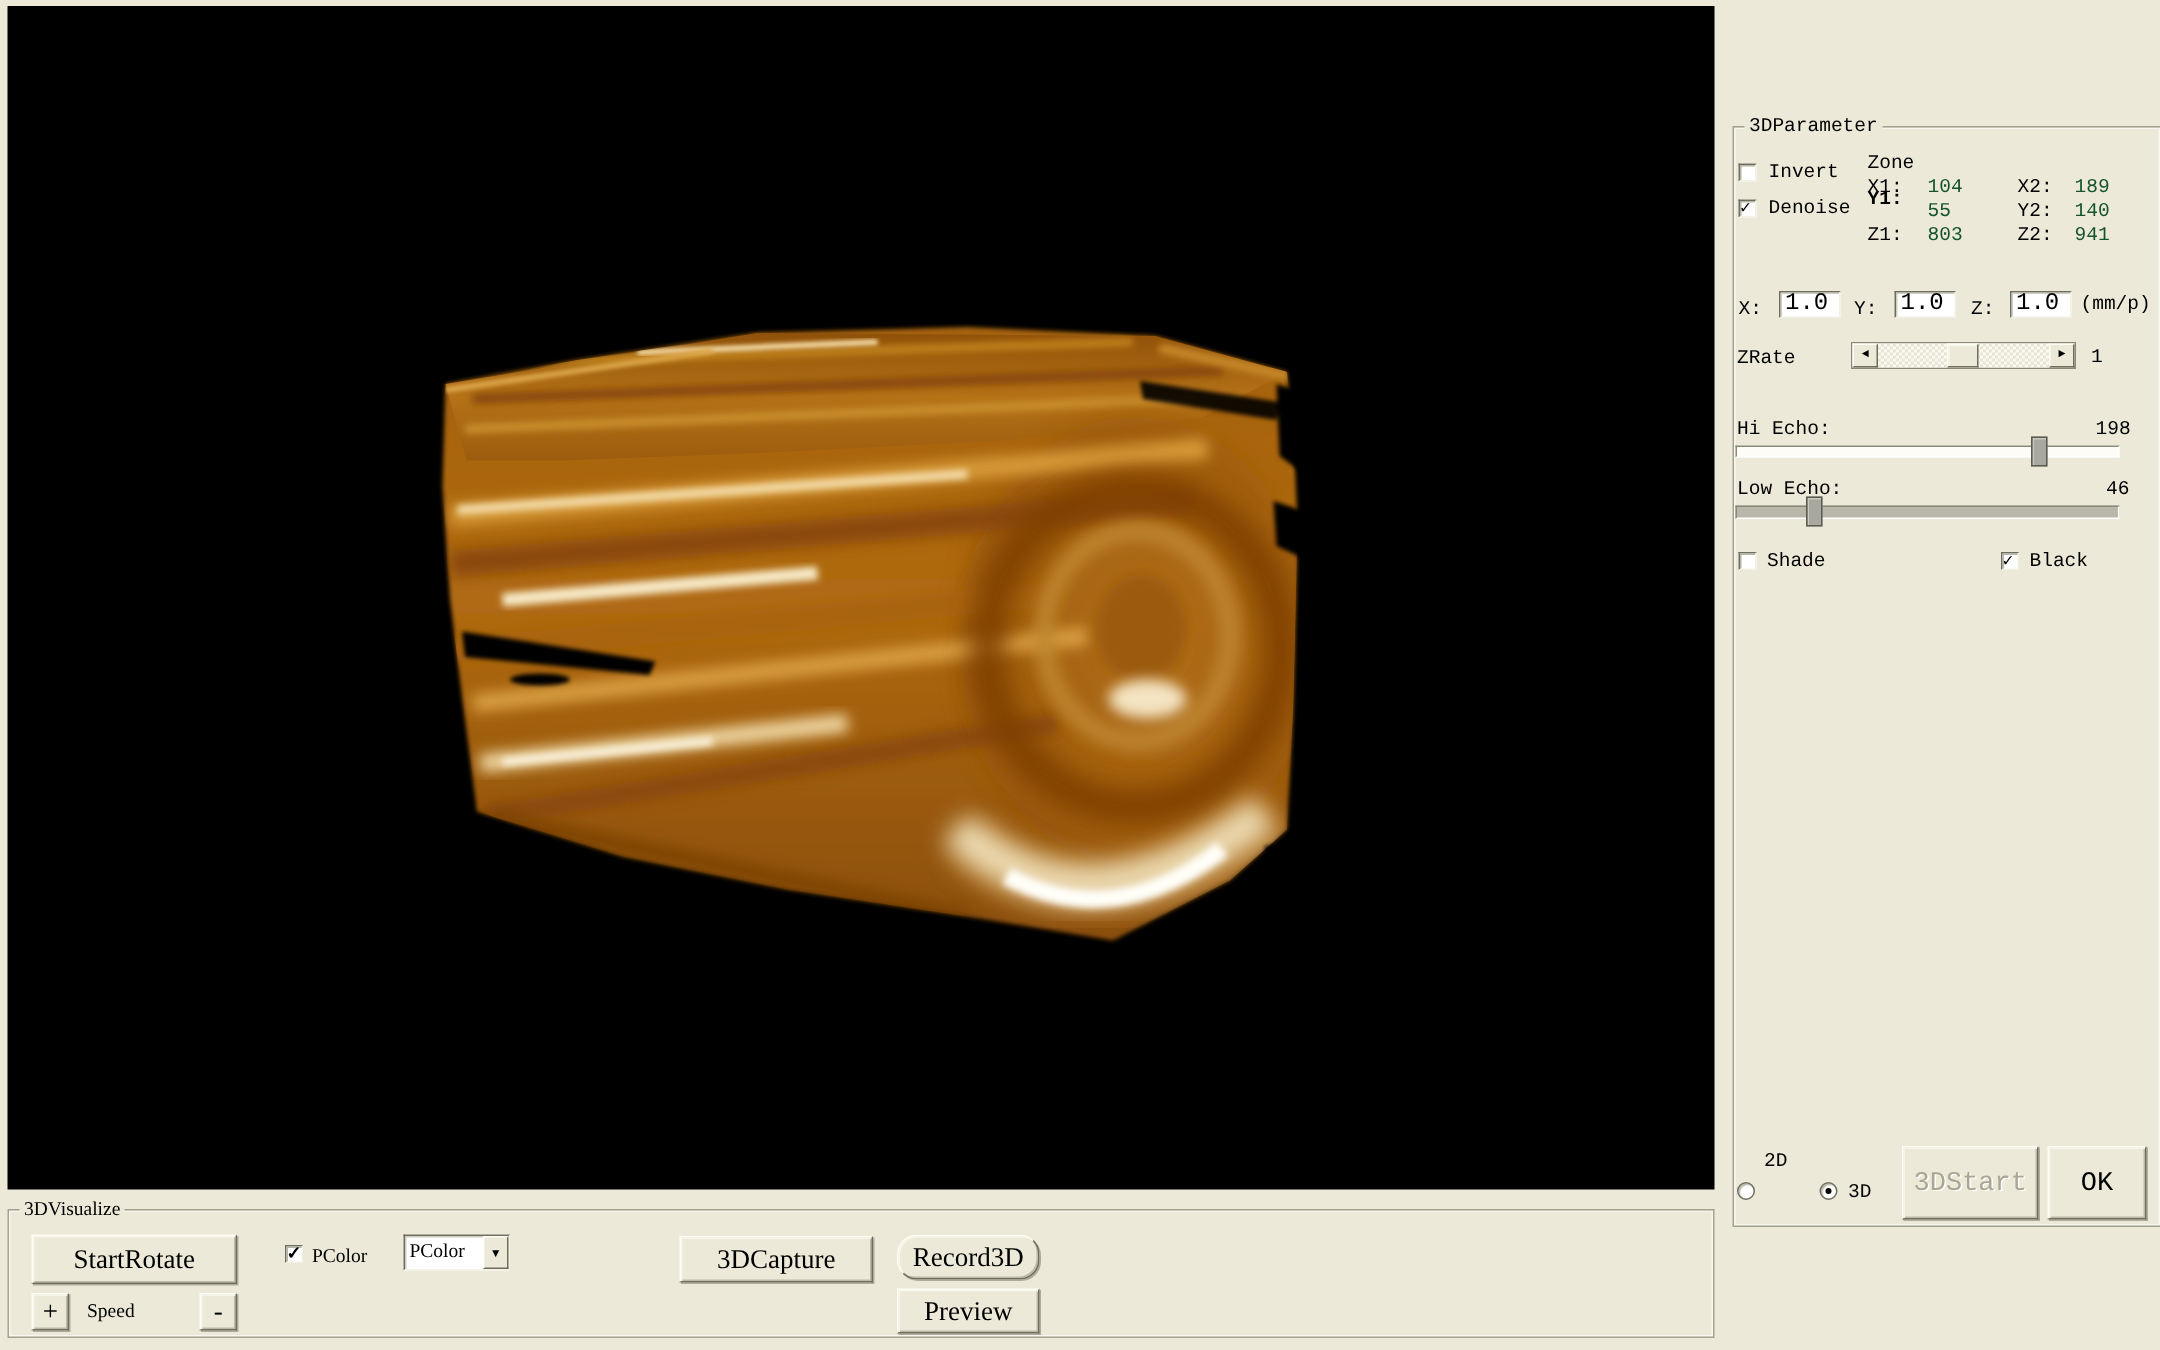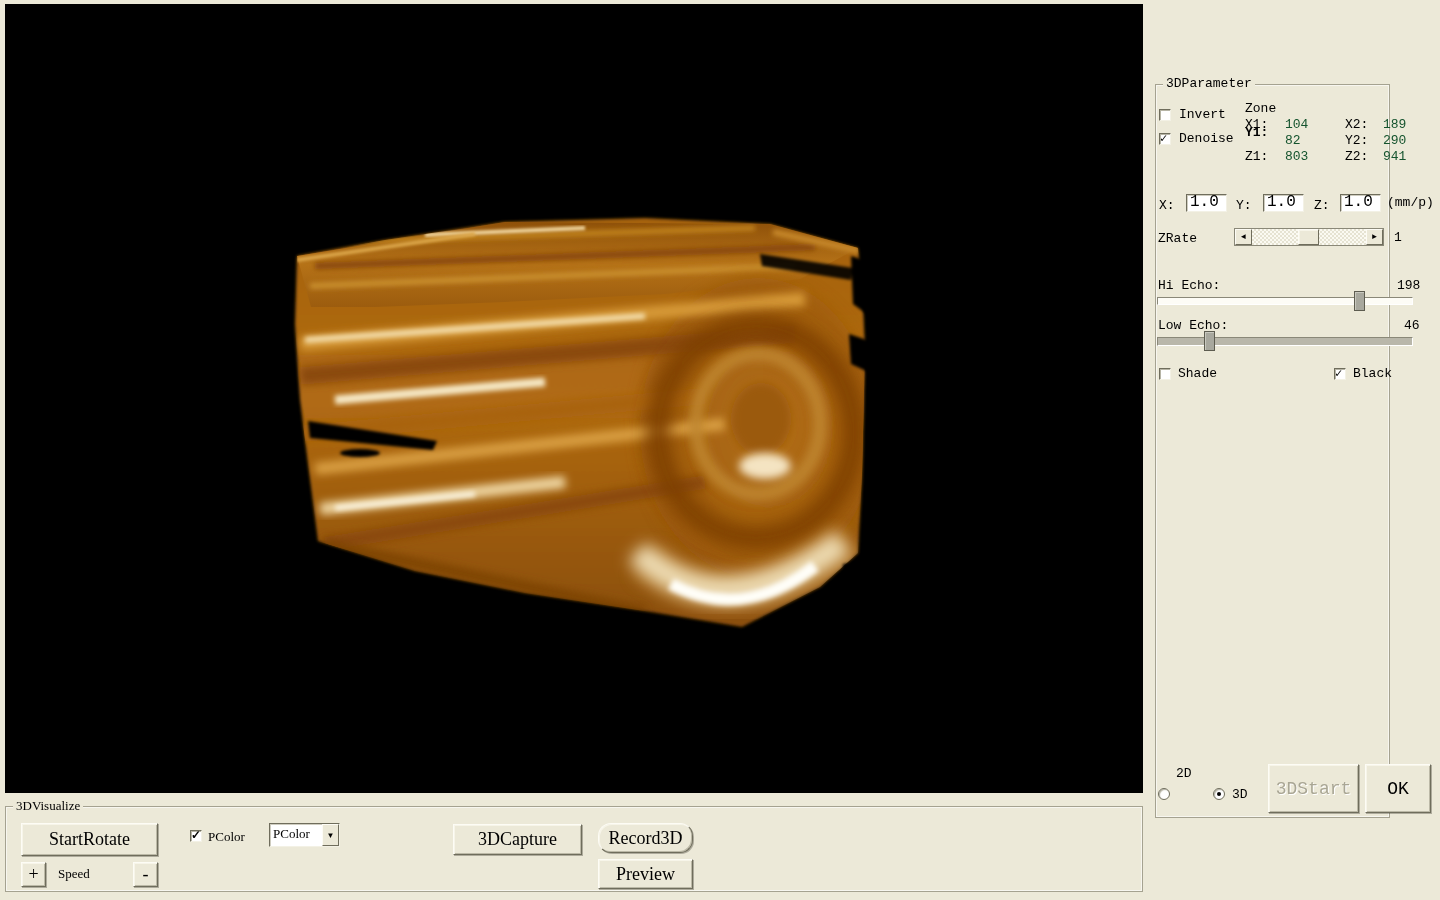--- a/index.html
+++ b/index.html
@@ -204,37 +204,37 @@
         <path d="M303,417 L432,437 L428,446 L305,434 Z"></path>
         <ellipse cx="355" cy="449" rx="20" ry="4"></ellipse>
         <path d="M755,250 L848,264 L846,276 L757,262 Z" opacity="0.9"></path>
         <path d="M846,252 L872,260 L870,316 L848,300 Z"></path>
         <path d="M844,330 L874,340 L872,372 L846,360 Z"></path>
         <path d="M838,560 L874,560 L872,606 L842,590 Z"></path>
       </g>
     </svg>
   </div>
 
-  <div class="groupbox" style="left:1155px; top:84px; width:235px; height:734px;">
+  <div class="groupbox" style="left:1155px; top:84px; width:286px; height:734px;">
     <span class="grouplabel">3DParameter</span>
 
     <span class="cb" style="left:3px; top:24px;"></span>
     <span class="lbl" style="left:23px; top:22px;">Invert</span>
     <span class="cb on" style="left:3px; top:48px;"></span>
     <span class="lbl" style="left:23px; top:46px;">Denoise</span>
 
     <span class="lbl" style="left:89px; top:16px;">Zone</span>
     <span class="lbl" style="left:89px;  top:32px;">X1:</span>
     <span class="lbl val-blue" style="left:129px; top:32px;">104</span>
     <span class="lbl" style="left:189px; top:32px;">X2:</span>
     <span class="lbl val-blue" style="left:227px; top:32px;">189</span>
     <span class="lbl" style="left:89px;  top:40px;font-weight:bold;">Y1:</span>
-    <span class="lbl val-blue" style="left:129px; top:48px;">82</span>
+    <span class="lbl val-blue" style="left:129px; top:48px;">55</span>
     <span class="lbl" style="left:189px; top:48px;">Y2:</span>
-    <span class="lbl val-blue" style="left:227px; top:48px;">290</span>
+    <span class="lbl val-blue" style="left:227px; top:48px;">140</span>
     <span class="lbl" style="left:89px;  top:64px;">Z1:</span>
     <span class="lbl val-blue" style="left:129px; top:64px;">803</span>
     <span class="lbl" style="left:189px; top:64px;">Z2:</span>
     <span class="lbl val-blue" style="left:227px; top:64px;">941</span>
 
     <span class="lbl" style="left:3px; top:113px;">X:</span>
     <span class="tfield" style="left:30px; top:109px; width:41px; height:18px;">1.0</span>
     <span class="lbl" style="left:80px; top:113px;">Y:</span>
     <span class="tfield" style="left:107px; top:109px; width:41px; height:18px;">1.0</span>
     <span class="lbl" style="left:158px; top:113px;">Z:</span>

